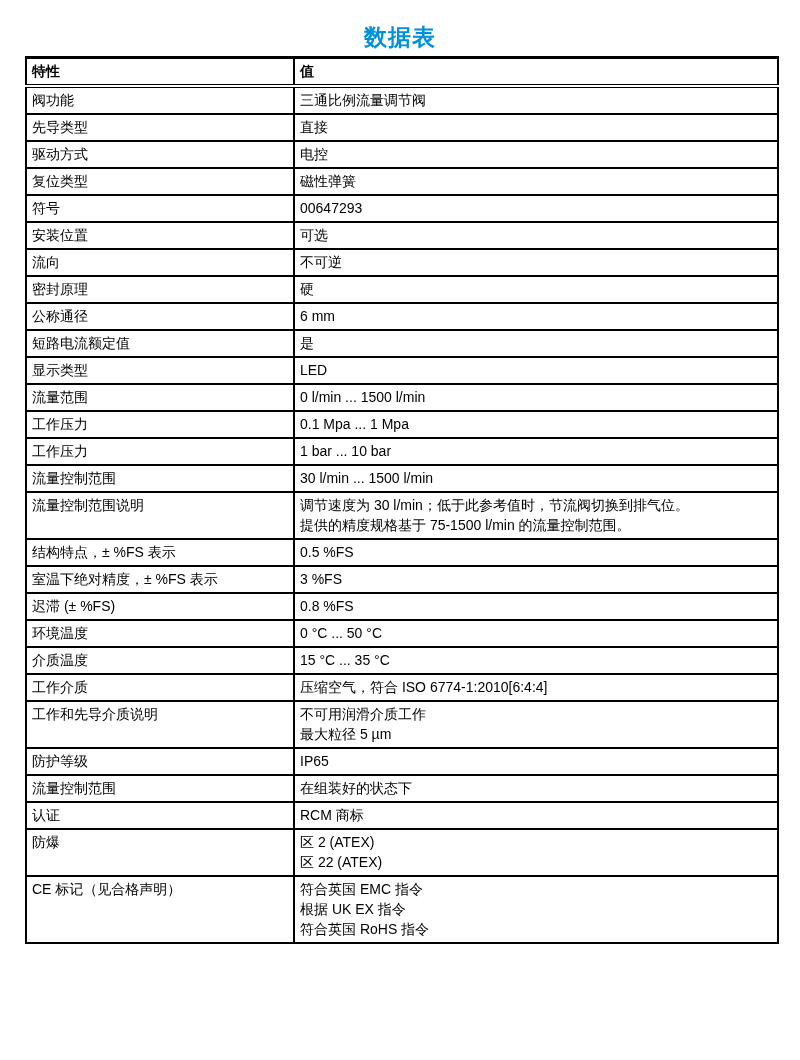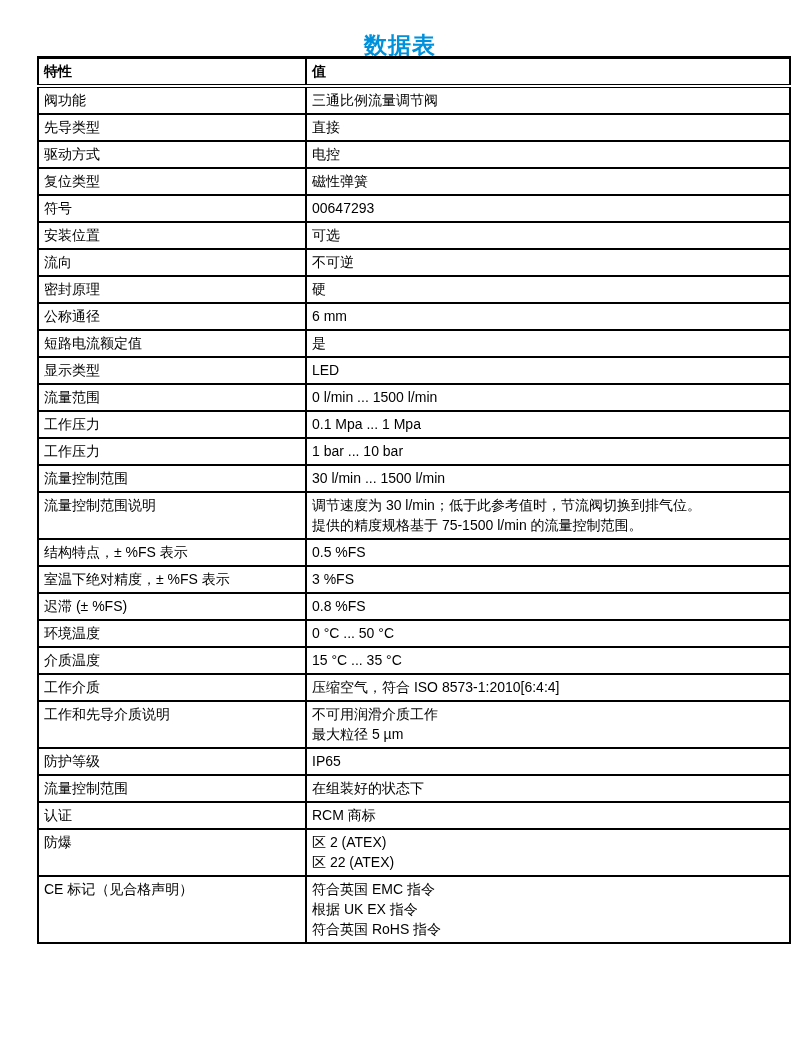--- a/index.html
+++ b/index.html
@@ -12,30 +12,30 @@
     color: #000000;
   }
   .page {
     position: relative;
     width: 800px;
     height: 1060px;
     background: #ffffff;
     overflow: hidden;
   }
   .title {
-    margin: 16px;
+    margin: 8px;
     padding-top: 14px;
     text-align: center;
     font-size: 23px;
     font-weight: bold;
     letter-spacing: 1px;
   }
   table.datasheet {
     position: absolute;
-    left: 37px;
+    left: 25px;
     top: 56px;
     width: 752px;
     border-collapse: collapse;
     table-layout: fixed;
     border: 2px solid #000000;
     border-top: 3px solid #000000;
     padding-left: 40px;
   }
   col.c1 { width: 268px; }
   col.c2 { width: 484px; }
@@ -179,21 +179,21 @@
       <td class="value-cell">0 °C ... 50 °C</td>
     </tr>
 
     <tr>
       <td class="label-cell">介质温度</td>
       <td class="value-cell">15 °C ... 35 °C</td>
     </tr>
 
     <tr>
       <td class="label-cell">工作介质</td>
-      <td class="value-cell">压缩空气，符合 ISO 8573-1:2010[6:4:4]</td>
+      <td class="value-cell">压缩空气，符合 ISO 6774-1:2010[6:4:4]</td>
     </tr>
 
     <tr>
       <td class="label-cell">工作和先导介质说明</td>
       <td class="value-cell">不可用润滑介质工作
 最大粒径 5 µm</td>
     </tr>
 
     <tr>
       <td class="label-cell">防护等级</td>

